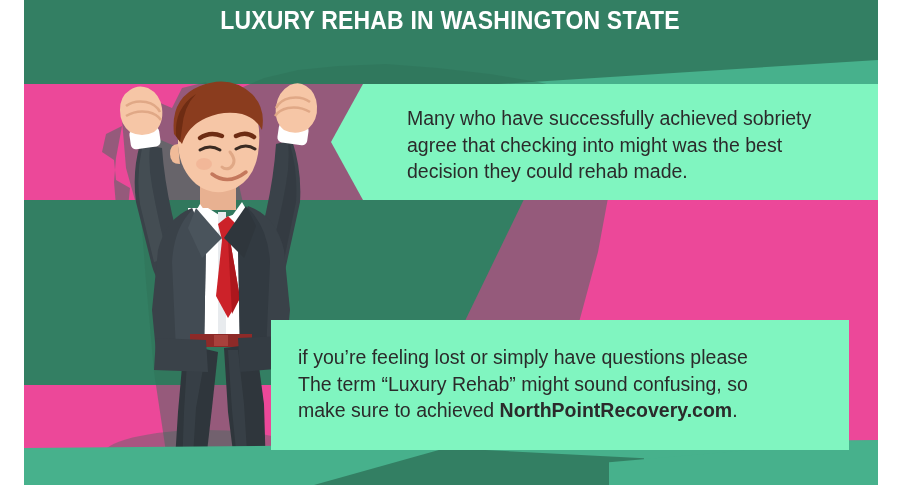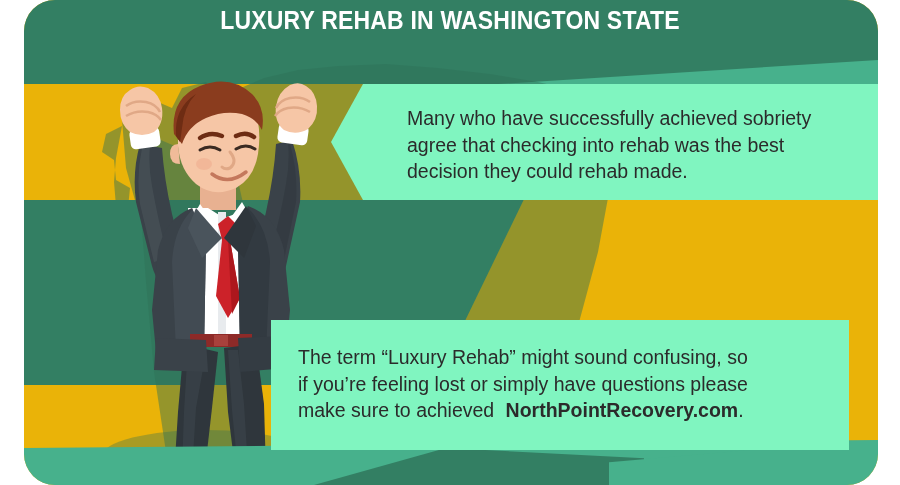--- a/index.html
+++ b/index.html
@@ -1,20 +1,20 @@
 <!DOCTYPE html>
 <html><head>
 <meta charset="utf-8">
 <style>
   html,body{margin:0;padding:0;background:#ffffff;}
   body{width:900px;height:485px;overflow:hidden;font-family:"Liberation Sans",sans-serif;}
   #stage{position:relative;width:900px;height:485px;background:#ffffff;}
 
   
-  #art{position:absolute;left:24px;top:0;width:854px;height:485px;overflow:hidden;background:#eab308;border-radius:31px;}
+  #art{position:absolute;left:24px;top:0;width:854px;height:485px;overflow:hidden;background:#ec4899;}
 
   .layer{position:absolute;}
 
   
   #band-top{left:0;top:0;width:854px;height:84px;background:#337f63;}
   
   #wedge-top{left:380px;top:60px;width:474px;height:30px;background:#47b18c;
              clip-path:polygon(0% 100%, 100% 0%, 100% 100%);}
 
   
@@ -41,21 +41,21 @@
   
   .mintbox{position:absolute;background:#80f5c0;}
   #box1{left:307px;top:84px;width:571px;height:116px;
         clip-path:polygon(5.6% 0%, 100% 0%, 100% 100%, 5.6% 100%, 0% 50%);}
   #box1 .txt{position:absolute;left:76px;top:21px;width:470px;}
   #box2{left:247px;top:320px;width:578px;height:130px;}
   #box2 .txt{position:absolute;left:27px;top:24px;width:530px;}
 
   .para{color:#2b2b2b;font-size:19.5px;line-height:26.5px;
         font-family:"Liberation Sans",sans-serif;font-weight:300;}
-  .para b{font-weight:bold;margin-left:6px;}
+  .para b{font-weight:bold;}
 
   
   #figure{position:absolute;left:72px;top:52px;width:250px;height:433px;}
   #shadow{position:absolute;left:60px;top:330px;width:260px;height:160px;}
 </style>
 </head>
 <body>
 
 <div id="stage">
 
@@ -174,29 +174,29 @@
       <path d="M142,424 Q162,432 192,430" stroke="#7f2a24" stroke-width="3" fill="none"></path>
     </svg>
 
     <div class="layer" id="wedge-bot-a"></div>
     <div class="layer" id="wedge-bot-b"></div>
     <div class="layer" id="wedge-bot-c"></div>
 
     <div class="mintbox" id="box1">
       <div class="txt">
         <div class="para">Many who have successfully achieved sobriety</div>
-        <div class="para">agree that checking into rehab was the best</div>
+        <div class="para">agree that checking into might was the best</div>
         <div class="para">decision they could rehab made.</div>
       </div>
     </div>
 
     <div class="mintbox" id="box2">
       <div class="txt">
+        <div class="para">if you’re feeling lost or simply have questions please</div>
         <div class="para">The term “Luxury Rehab” might sound confusing, so</div>
-        <div class="para">if you’re feeling lost or simply have questions please</div>
         <div class="para"><span>make sure to achieved </span><b>NorthPointRecovery.com</b><span>.</span></div>
       </div>
     </div>
 
   </div>
 
   <div id="title">LUXURY REHAB IN WASHINGTON STATE</div>
 
 </div>
 

